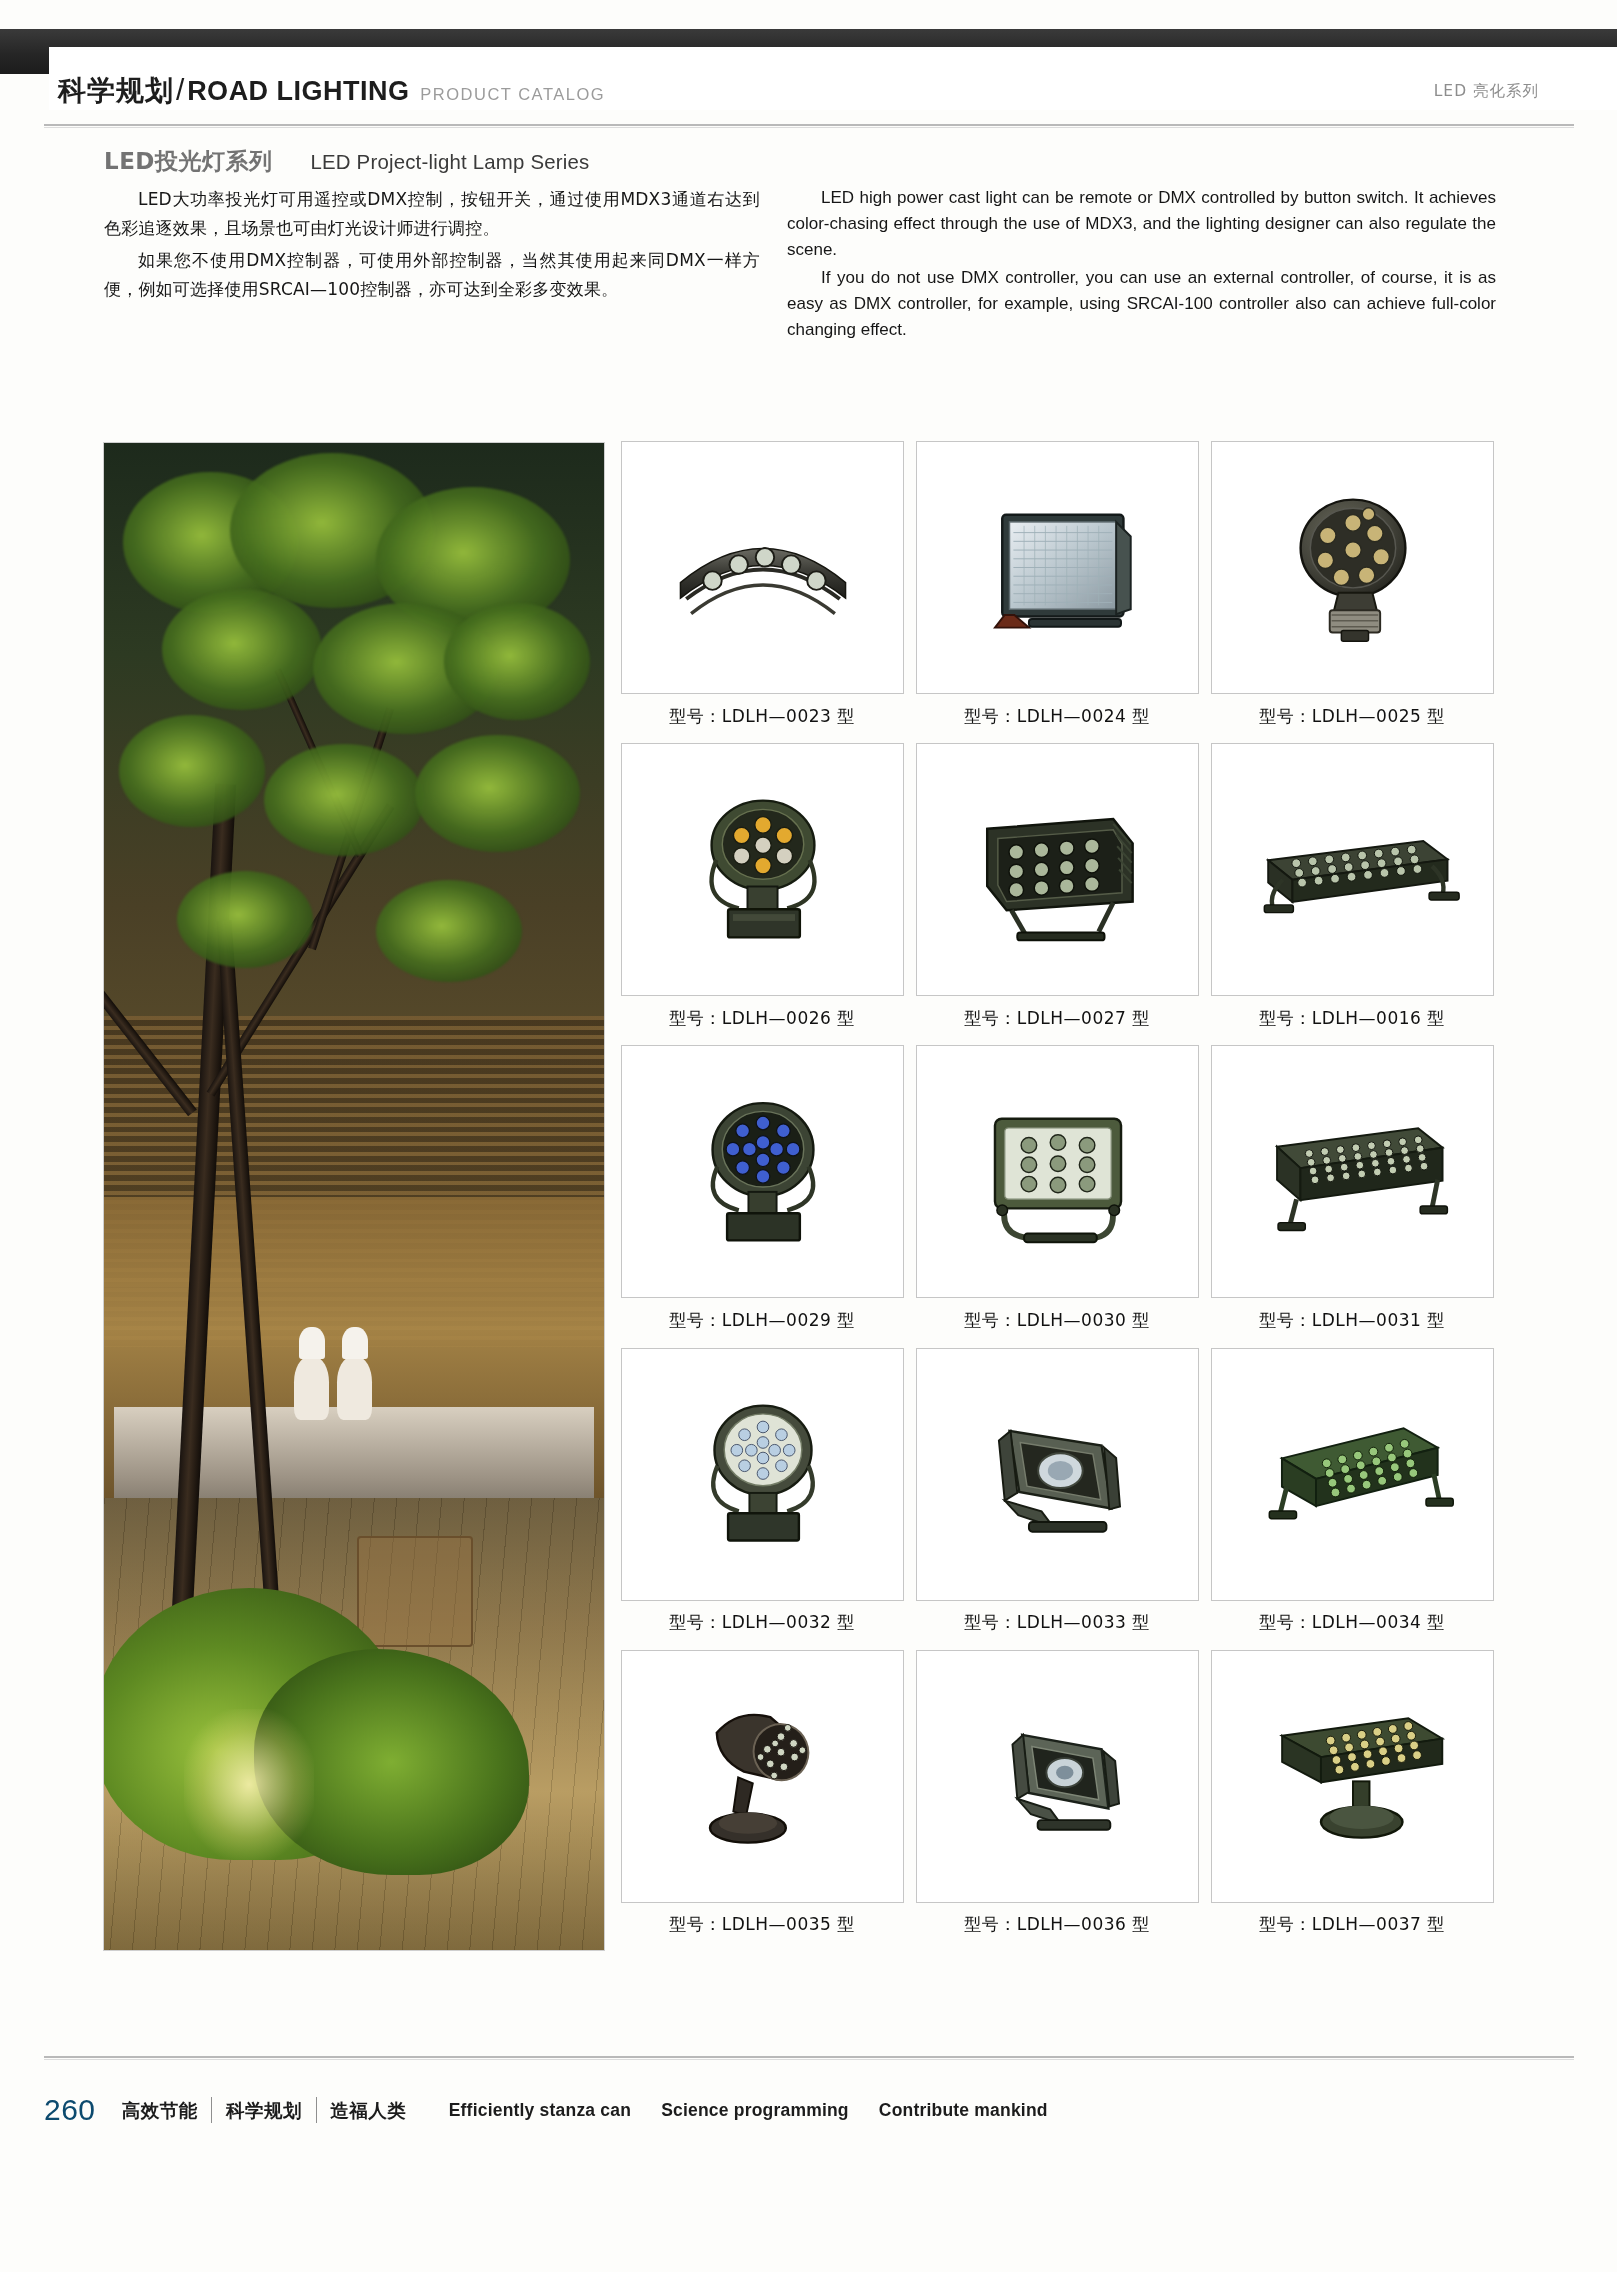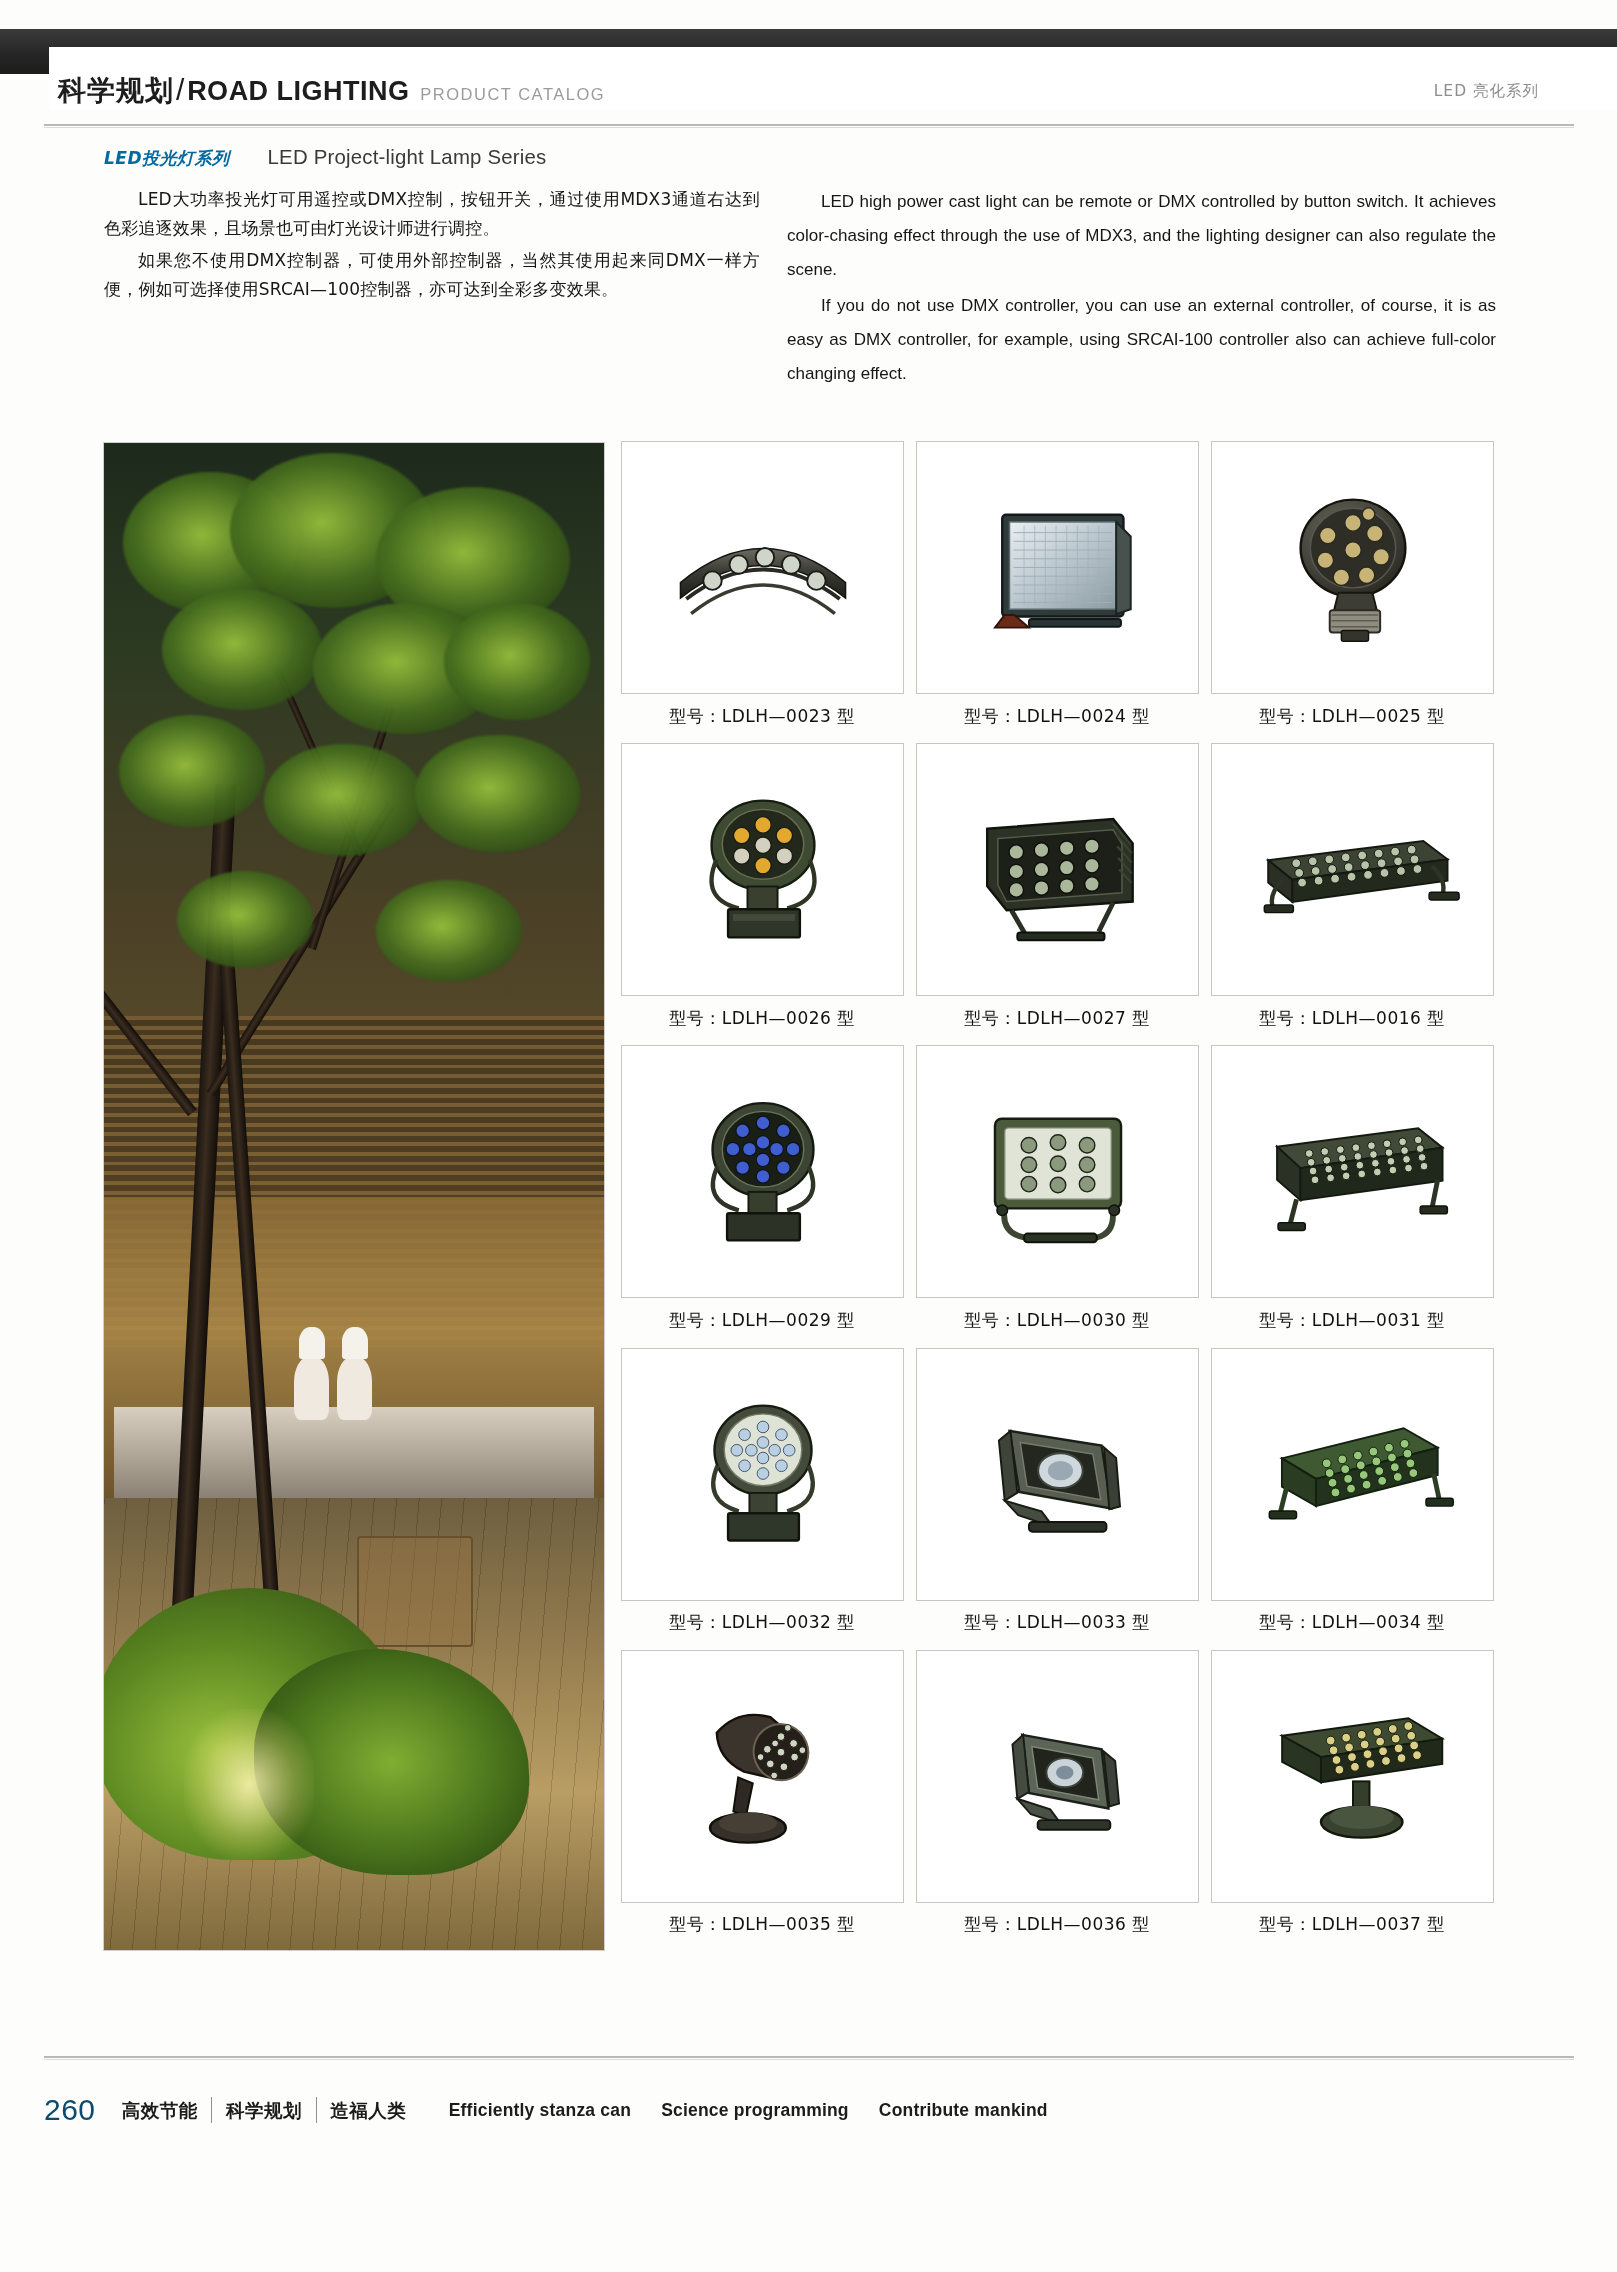--- a/index.html
+++ b/index.html
@@ -115,26 +115,25 @@
 
   
   .title-row {
     position: absolute;
     left: 104px;
     top: 146px;
     display: flex;
     align-items: baseline;
   }
   .title-cn {
-    font-size: 17px;
+    font-size: 23px;
     font-weight: bold;
-    color: #0369a1;
+    color: #737373;
     font-family: "DejaVu Sans", sans-serif;
     letter-spacing: 0.5px;
-    font-style: italic;
   }
   .title-en {
     font-size: 20.4px;
     color: #3a3a3a;
     margin-left: 38px;
     letter-spacing: 0.2px;
   }
 
   
   .col-cn {
@@ -149,21 +148,21 @@
     letter-spacing: 0.2px;
     text-align: justify;
   }
   .col-cn p { margin: 0 0 2.9px 0; text-indent: 34px; }
   .col-en {
     position: absolute;
     left: 787px;
     top: 185px;
     width: 709px;
     font-size: 17px;
-    line-height: 34px;
+    line-height: 26px;
     color: #161616;
     text-align: justify;
   }
   .col-en p { margin: 0 0 1.9px 0; text-indent: 34px; }
 
   
   .scene-photo {
     position: absolute;
     left: 103px;
     top: 442px;

